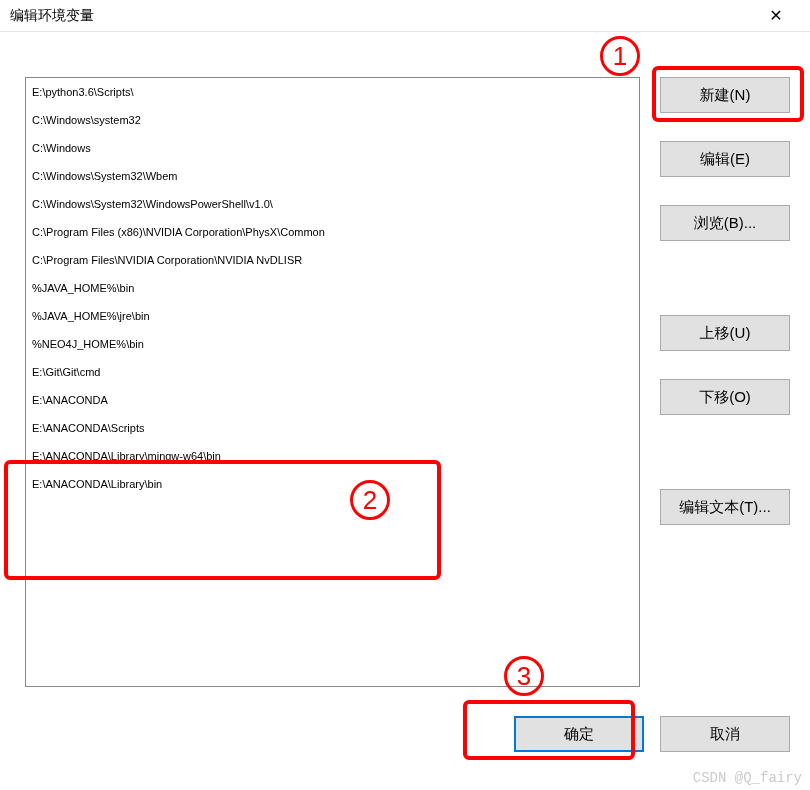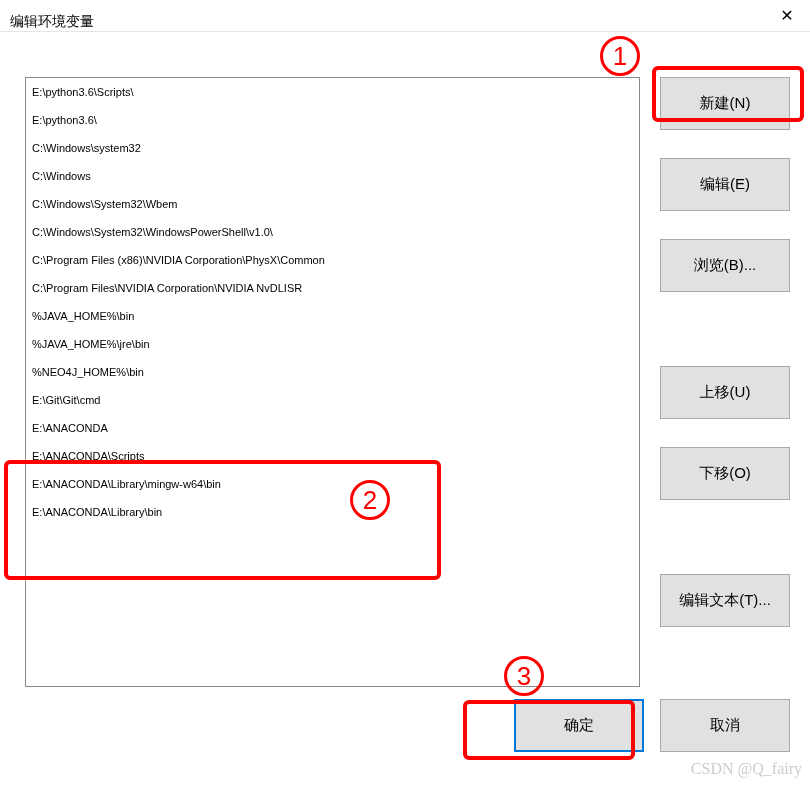--- a/index.html
+++ b/index.html
@@ -12,23 +12,23 @@
       font-size: 14px;
       background: #fff;
       width: 810px;
       height: 790px;
       overflow: hidden;
       position: relative;
     }
     .titlebar {
       display: flex;
       justify-content: space-between;
-      align-items: flex-end;
+      align-items: center;
       height: 32px;
-      padding: 0 0 0 10px;
+      padding: 0 11px 0 10px;
       border-bottom: 1px solid #e5e5e5;
     }
     .close-btn {
       width: 46px;
       height: 32px;
       display: flex;
       align-items: center;
       justify-content: center;
       font-size: 16px;
       color: #000;
@@ -59,21 +59,21 @@
       font-family: "Segoe UI", sans-serif;
     }
     .sidebar {
       width: 130px;
       display: flex;
       flex-direction: column;
       gap: 28px;
       padding-top: 0;
     }
     .btn {
-      height: 53px;
+      height: 36px;
       border: 1px solid #aaa;
       background: #e1e1e1;
       font-size: 15px;
       font-family: inherit;
       cursor: pointer;
       padding: 0 5px;
       color: #000;
     }
     .btn-group-gap {
       height: 18px;
@@ -89,24 +89,24 @@
     .footer .btn {
       width: 130px;
     }
     .btn-primary {
       border: 2px solid #0078d7;
       background: #e1e1e1;
     }
     .watermark {
       position: absolute;
       right: 8px;
-      bottom: 12px;
-      font-size: 16px;
+      bottom: 4px;
+      font-size: 14px;
       color: #ccc;
-      font-family: Liberation Serif, serif;
+      font-family: Liberation Mono, monospace;
     }
     
     .callout {
       position: absolute;
       pointer-events: none;
     }
     .callout-rect {
       border: 4px solid #ff0000;
       border-radius: 6px;
     }
@@ -137,21 +137,20 @@
 <div class="titlebar">
   <span>编辑环境变量</span>
   <div class="close-btn">
     <span>✕</span>
   </div>
 </div>
 
 <div class="content">
   <div class="listbox">
     <div class="list-row">E:\python3.6\Scripts\</div>
-    <div class="list-row">E:\python3.6\</div>
     <div class="list-row">C:\Windows\system32</div>
     <div class="list-row">C:\Windows</div>
     <div class="list-row">C:\Windows\System32\Wbem</div>
     <div class="list-row">C:\Windows\System32\WindowsPowerShell\v1.0\</div>
     <div class="list-row">C:\Program Files (x86)\NVIDIA Corporation\PhysX\Common</div>
     <div class="list-row">C:\Program Files\NVIDIA Corporation\NVIDIA NvDLISR</div>
     <div class="list-row">%JAVA_HOME%\bin</div>
     <div class="list-row">%JAVA_HOME%\jre\bin</div>
     <div class="list-row">%NEO4J_HOME%\bin</div>
     <div class="list-row">E:\Git\Git\cmd</div>

